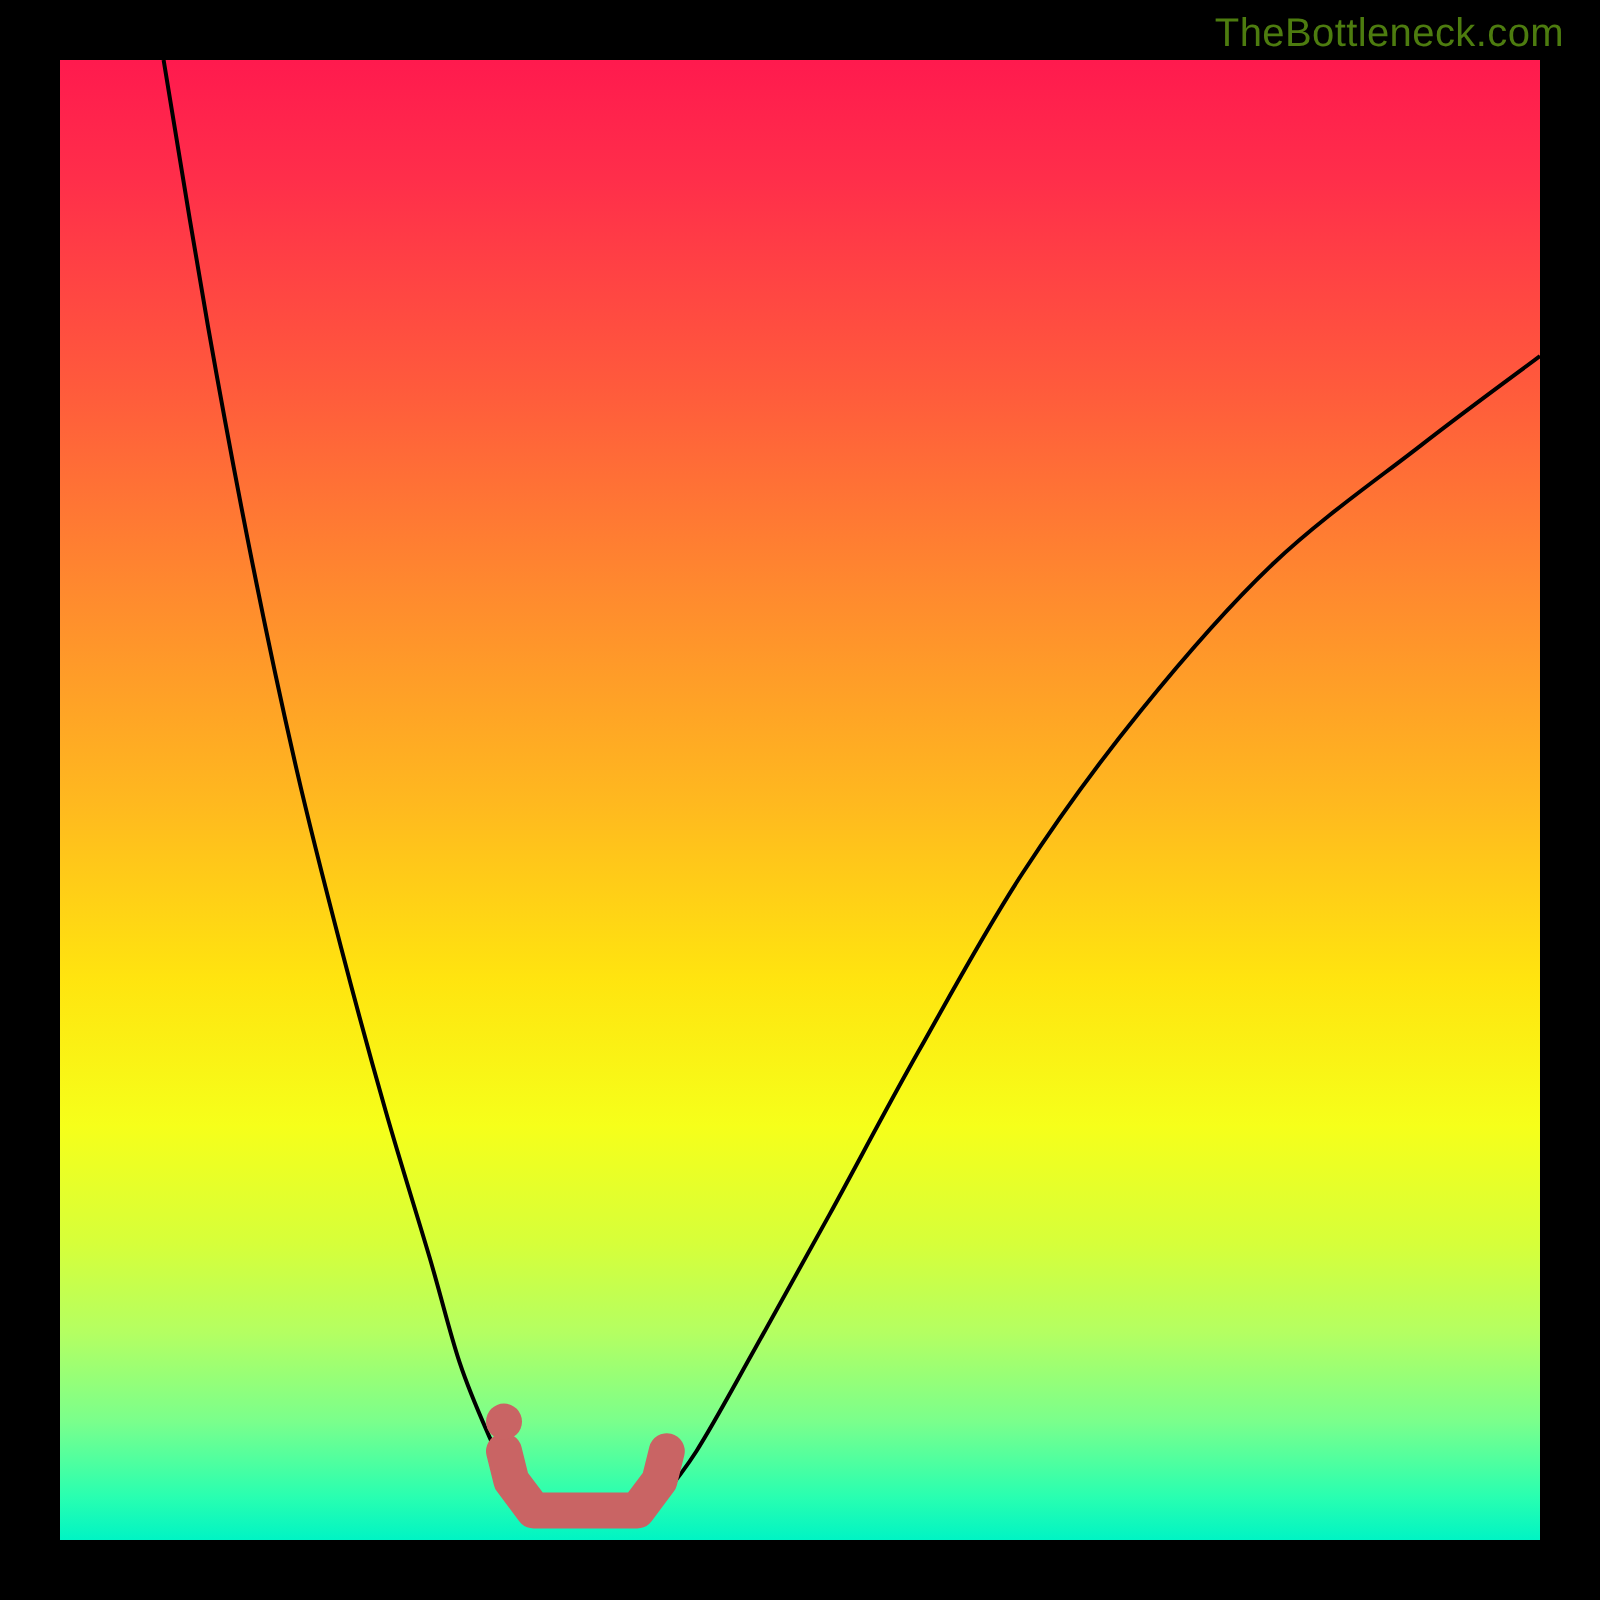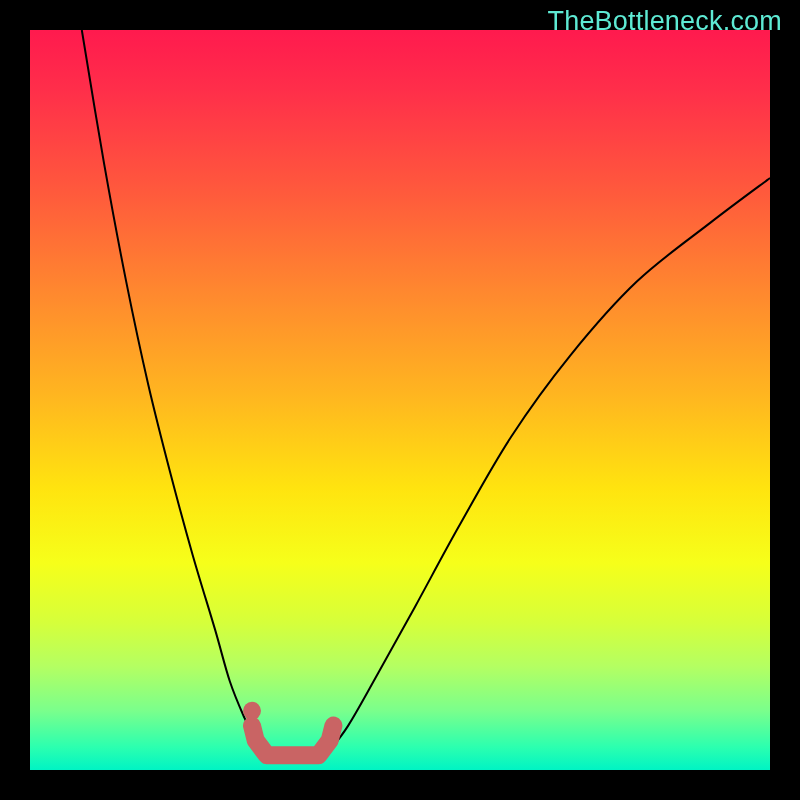--- a/index.html
+++ b/index.html
@@ -29,22 +29,22 @@
       #b4ff62 86%,
       #7aff8c 92%,
       #2affb0 97%,
       #00f4c4 100%
     );
   }
   .watermark {
     position: absolute;
     top: 6px;
     right: 18px;
-    color: #5eead4;
-    font-size: 27px;
+    color: #4d7c0f;
+    font-size: 20px;
     font-weight: 500;
     letter-spacing: 0.2px;
     z-index: 10;
   }
   svg.overlay {
     position: absolute;
     left: 0;
     top: 0;
     width: 740px;
     height: 740px;

